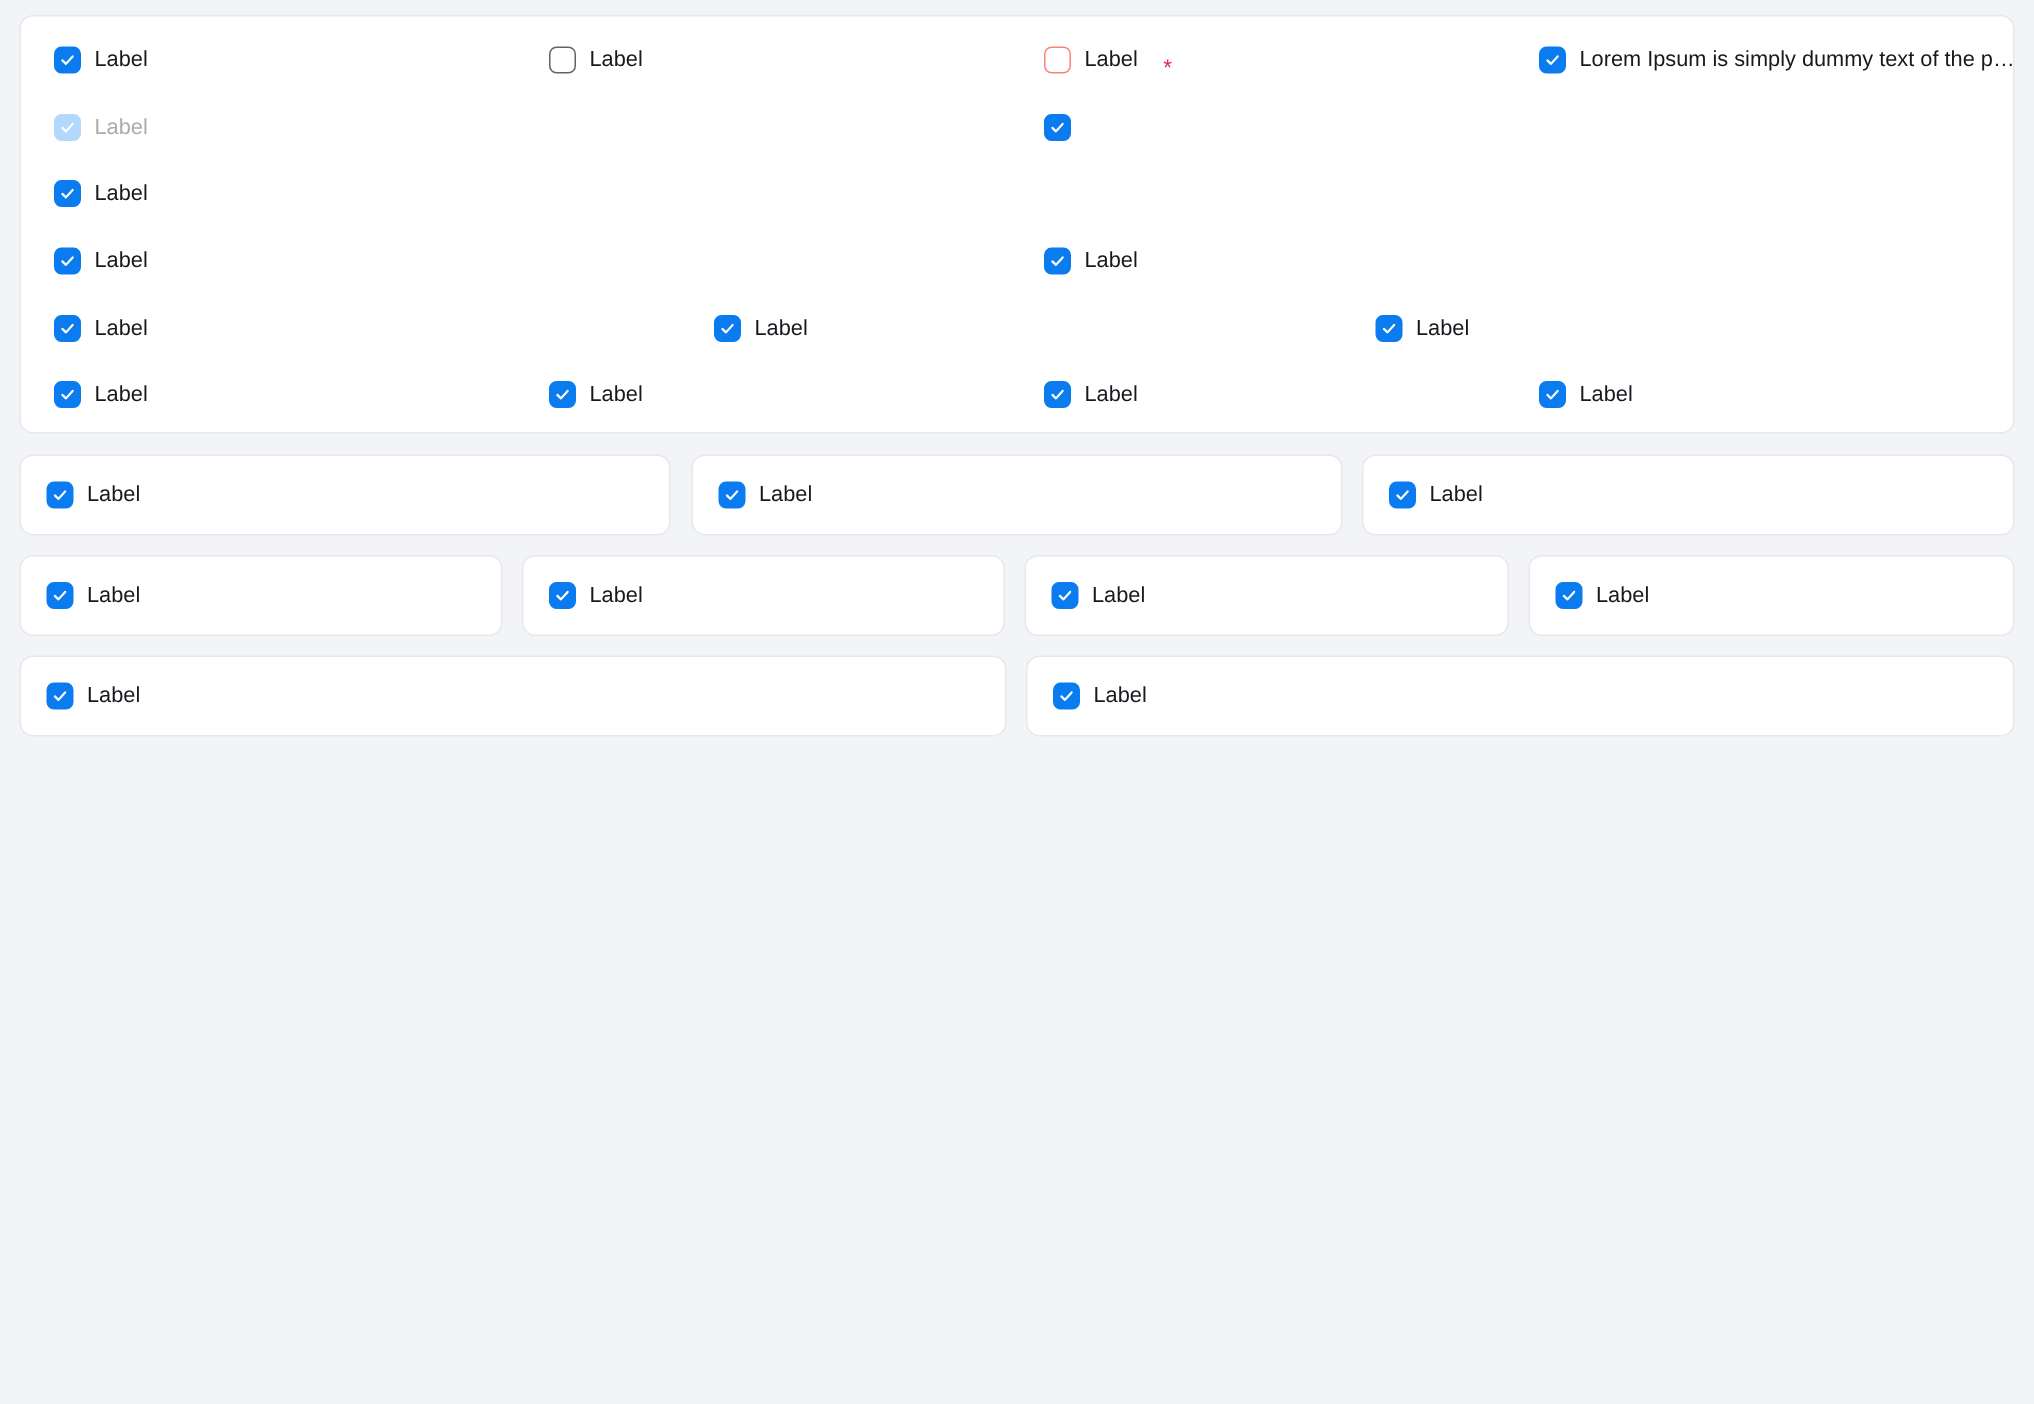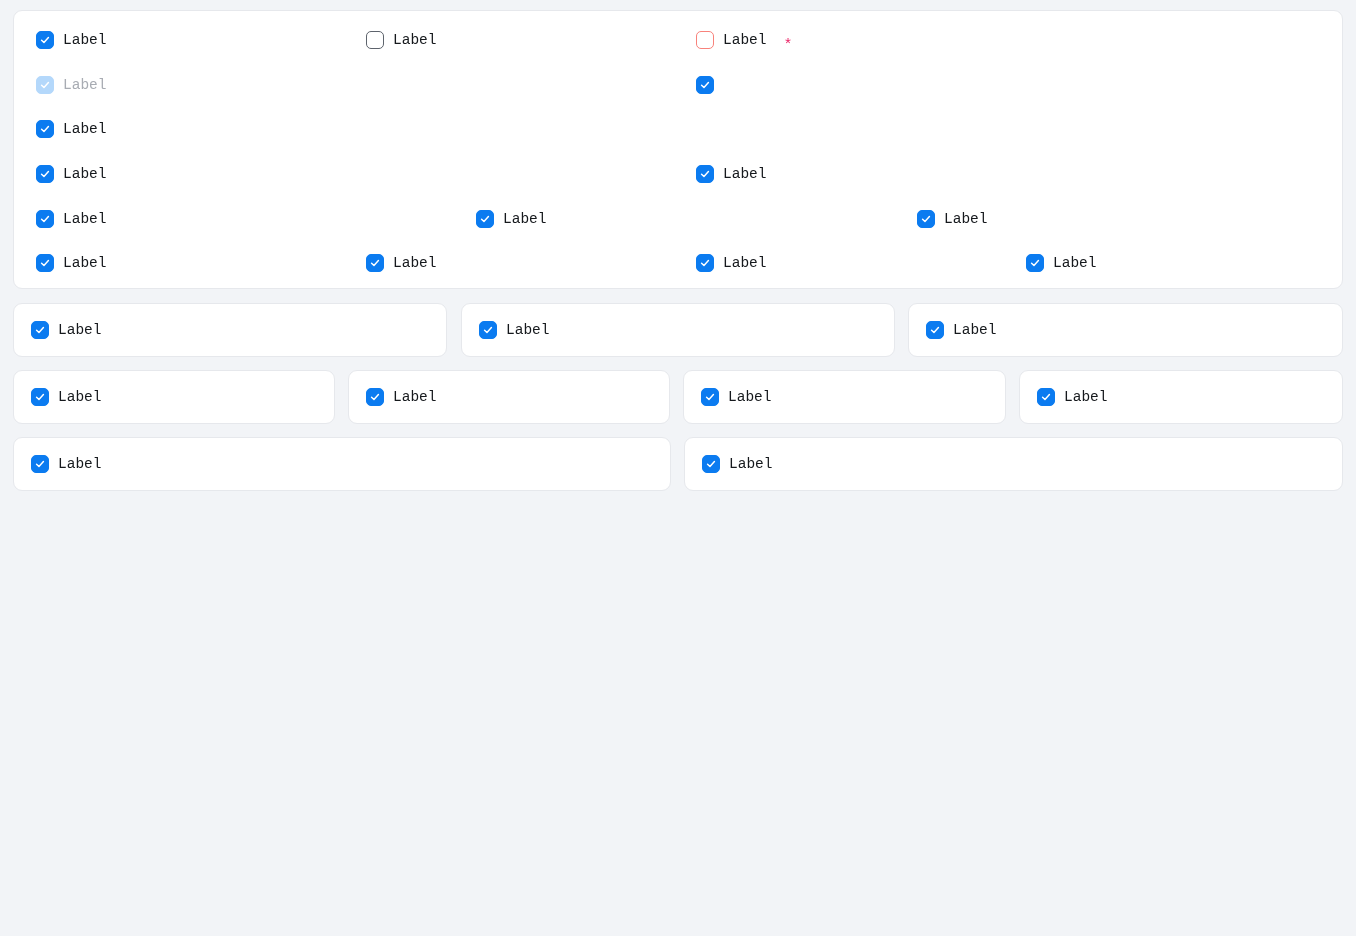--- a/index.html
+++ b/index.html
@@ -20,21 +20,20 @@
     background: #f2f4f7;
     overflow: hidden;
   }
 
   
   .cb-item {
     display: flex;
     align-items: flex-end;
     gap: 9px;
     white-space: nowrap;
-    font-family: Liberation Mono, monospace;
   }
   .cb-box {
     width: 18px;
     height: 18px;
     min-width: 18px;
     border-radius: 5px;
     display: flex;
     align-items: center;
     justify-content: center;
     position: relative;
@@ -137,20 +136,30 @@
             <span class="cb-label">Label</span>
           </div>
         </div>
         <div class="cell" style="left: 682px;">
           <div class="cb-item">
             <span class="cb-box error"></span>
             <span class="cb-label">Label</span>
             <span class="req-star">*</span>
           </div>
         </div>
+        <div class="cell" style="left: 1012px;">
+          <div class="cb-item">
+            <span class="cb-box checked">
+              <svg class="tick" viewBox="0 0 14 14" aria-hidden="true">
+                <path d="M3 7.3 L5.8 10 L11 4.2" fill="none" stroke="#ffffff" stroke-width="1.7" stroke-linecap="round" stroke-linejoin="round"></path>
+              </svg>
+            </span>
+            <span class="cb-label truncate">Lorem Ipsum is simply dummy text of the p…</span>
+          </div>
+        </div>
       </div>
       <div class="grid-row" style="top: 65px;">
         <div class="cell" style="left: 22px;">
           <div class="cb-item">
             <span class="cb-box disabled">
               <svg class="tick" viewBox="0 0 14 14" aria-hidden="true">
                 <path d="M3 7.3 L5.8 10 L11 4.2" fill="none" stroke="#ffffff" stroke-width="1.7" stroke-linecap="round" stroke-linejoin="round"></path>
               </svg>
             </span>
             <span class="cb-label muted">Label</span>

